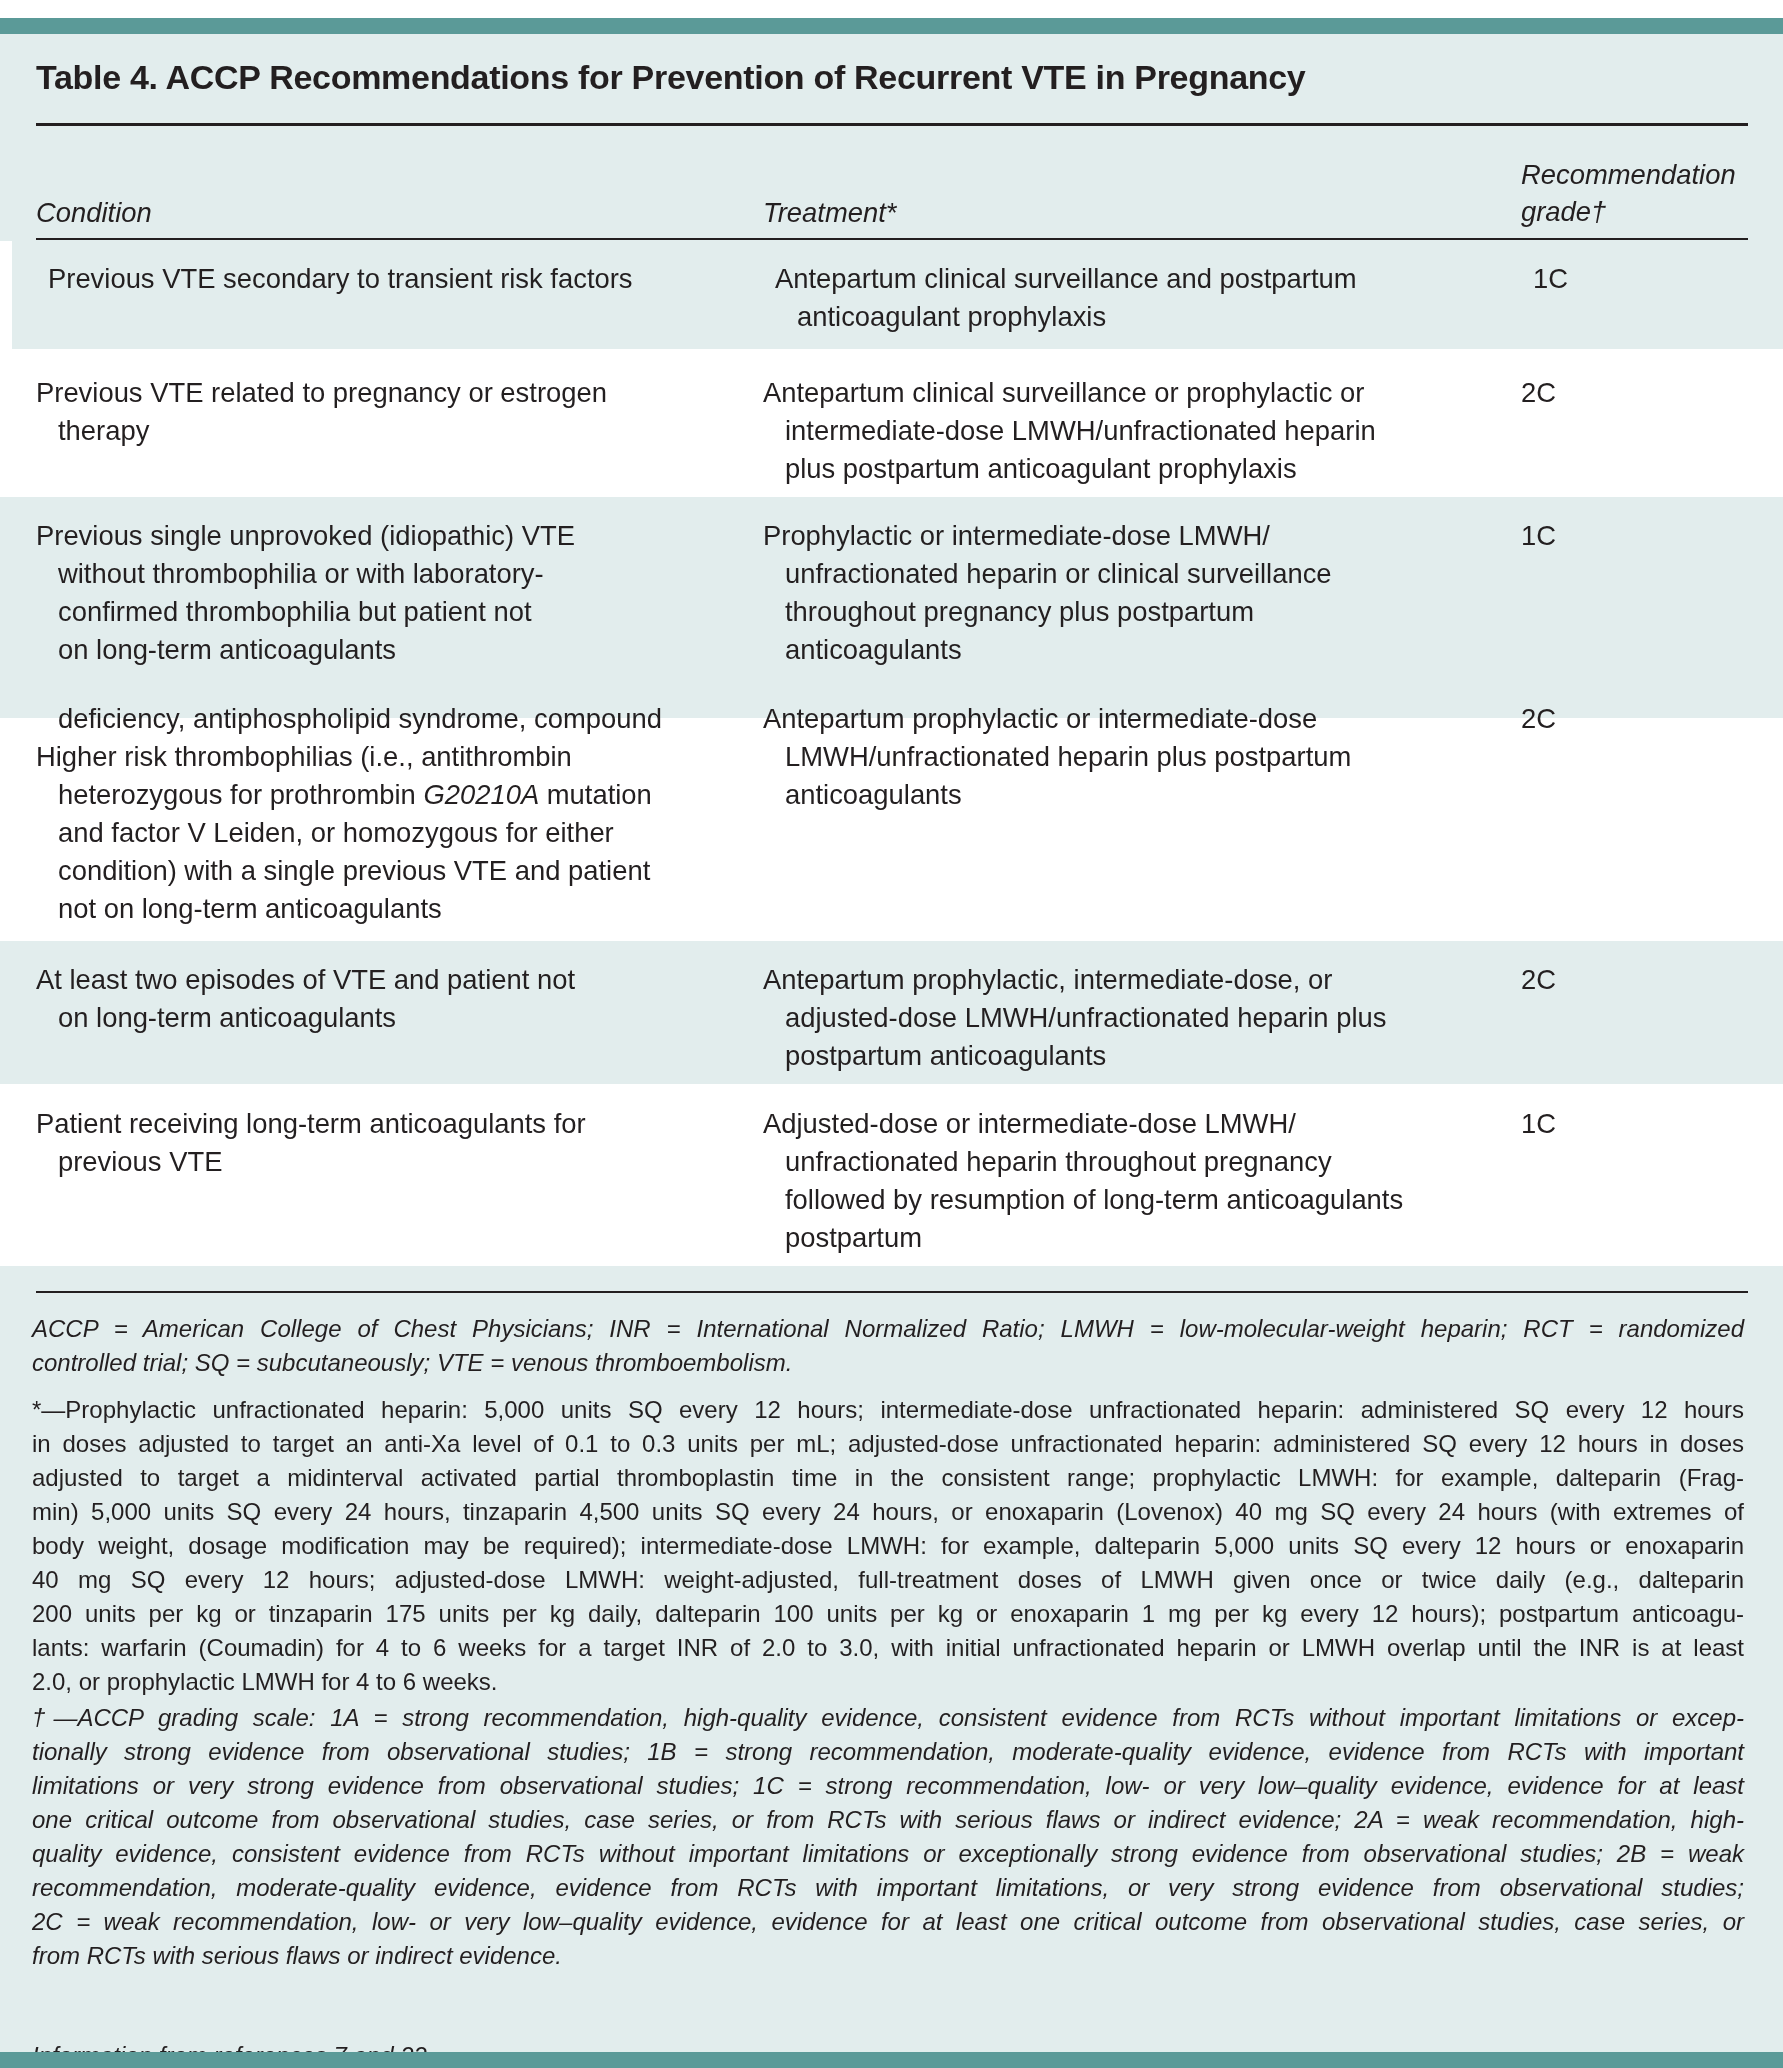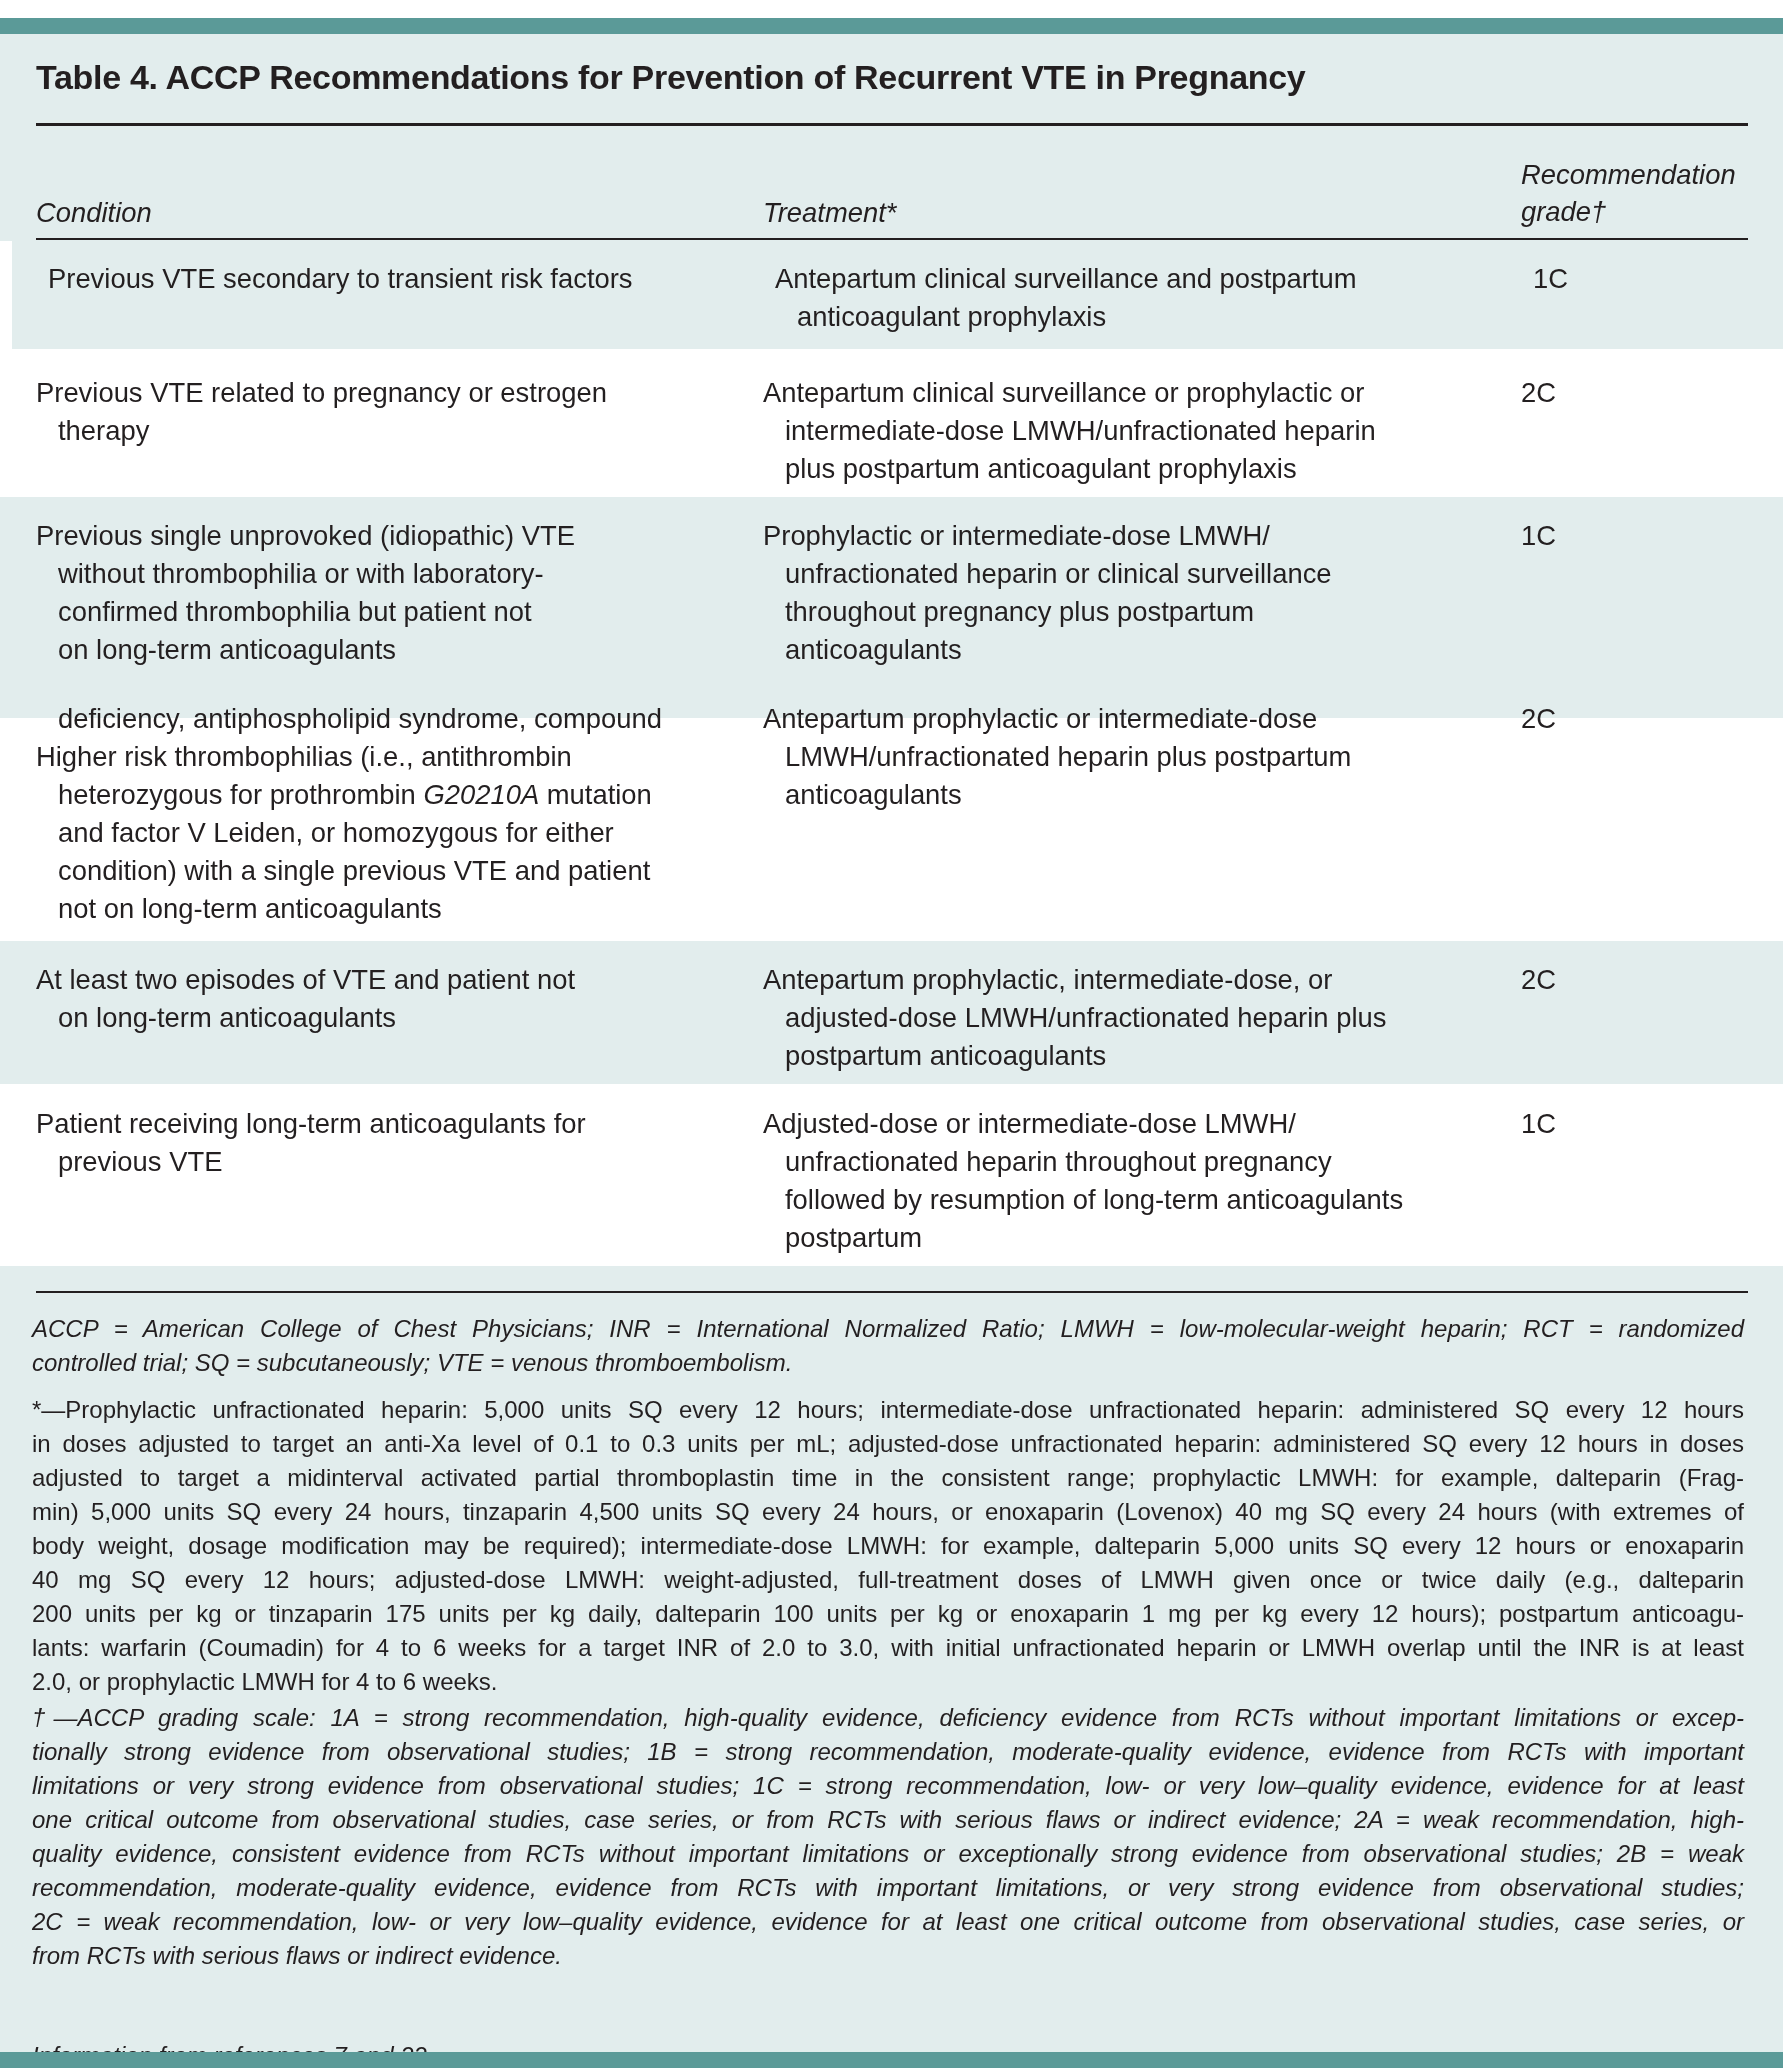--- a/index.html
+++ b/index.html
@@ -145,21 +145,21 @@
     <span class="ln">in doses adjusted to target an anti-Xa level of 0.1 to 0.3 units per mL; adjusted-dose unfractionated heparin: administered SQ every 12 hours in doses</span>
     <span class="ln">adjusted to target a midinterval activated partial thromboplastin time in the consistent range; prophylactic LMWH: for example, dalteparin (Frag-</span>
     <span class="ln">min) 5,000 units SQ every 24 hours, tinzaparin 4,500 units SQ every 24 hours, or enoxaparin (Lovenox) 40 mg SQ every 24 hours (with extremes of</span>
     <span class="ln">body weight, dosage modification may be required); intermediate-dose LMWH: for example, dalteparin 5,000 units SQ every 12 hours or enoxaparin</span>
     <span class="ln">40 mg SQ every 12 hours; adjusted-dose LMWH: weight-adjusted, full-treatment doses of LMWH given once or twice daily (e.g., dalteparin</span>
     <span class="ln">200 units per kg or tinzaparin 175 units per kg daily, dalteparin 100 units per kg or enoxaparin 1 mg per kg every 12 hours); postpartum anticoagu-</span>
     <span class="ln">lants: warfarin (Coumadin) for 4 to 6 weeks for a target INR of 2.0 to 3.0, with initial unfractionated heparin or LMWH overlap until the INR is at least</span>
     <span class="ln last">2.0, or prophylactic LMWH for 4 to 6 weeks.</span>
   </div>
 <div class="fn fn3 it" id="fn-dag">
-    <span class="ln">†—ACCP grading scale: 1A = strong recommendation, high-quality evidence, deficiency evidence from RCTs without important limitations or excep-</span>
+    <span class="ln">†—ACCP grading scale: 1A = strong recommendation, high-quality evidence, consistent evidence from RCTs without important limitations or excep-</span>
     <span class="ln">tionally strong evidence from observational studies; 1B = strong recommendation, moderate-quality evidence, evidence from RCTs with important</span>
     <span class="ln">limitations or very strong evidence from observational studies; 1C = strong recommendation, low- or very low–quality evidence, evidence for at least</span>
     <span class="ln">one critical outcome from observational studies, case series, or from RCTs with serious flaws or indirect evidence; 2A = weak recommendation, high-</span>
     <span class="ln">quality evidence, consistent evidence from RCTs without important limitations or exceptionally strong evidence from observational studies; 2B = weak</span>
     <span class="ln">recommendation, moderate-quality evidence, evidence from RCTs with important limitations, or very strong evidence from observational studies;</span>
     <span class="ln">2C = weak recommendation, low- or very low–quality evidence, evidence for at least one critical outcome from observational studies, case series, or</span>
     <span class="ln last">from RCTs with serious flaws or indirect evidence.</span>
   </div>
 <div class="fn fn4 it">Information from references 7 and 22.</div>
 

